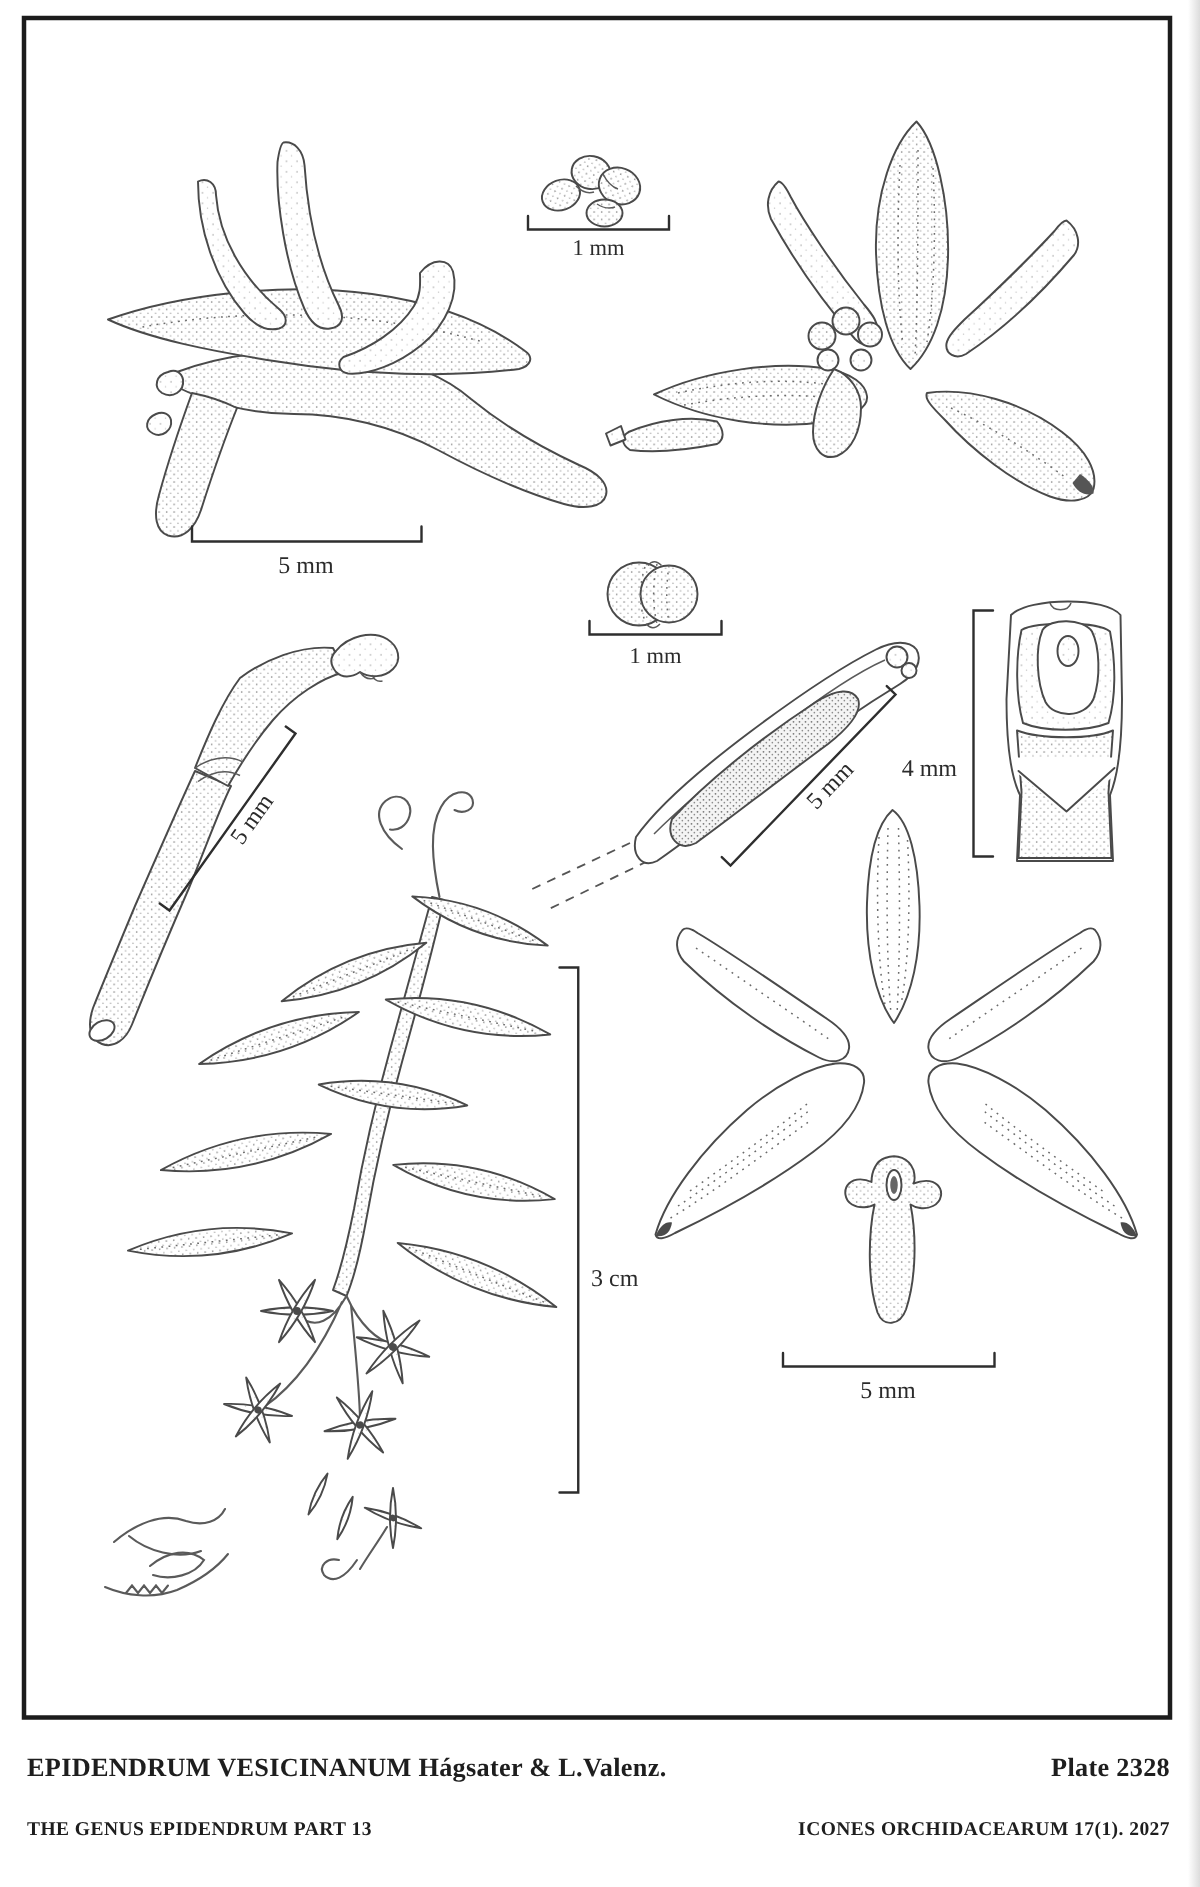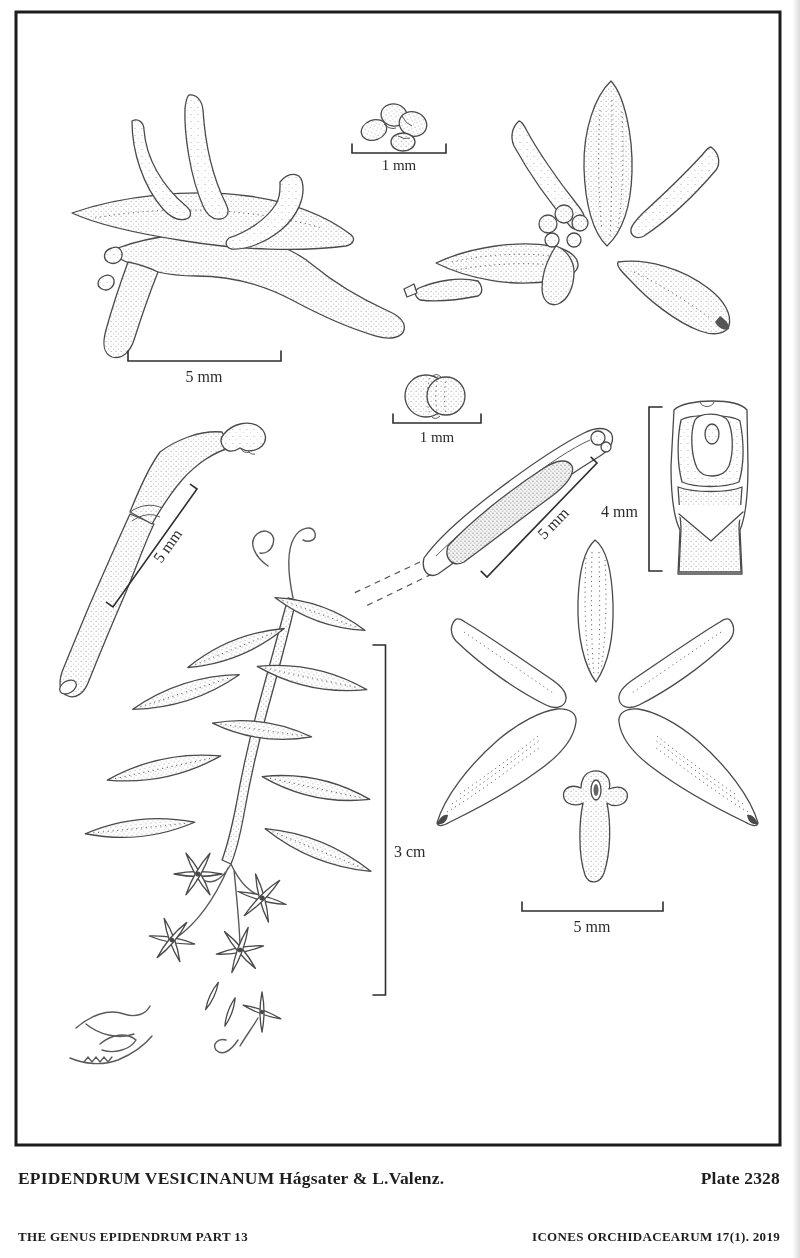--- a/index.html
+++ b/index.html
@@ -16,21 +16,21 @@
     position:absolute; top:0; right:0; width:8px; height:1258px;
     background:linear-gradient(to right,#ffffff,#dcdcdc);
   }
   svg.plate { position:absolute; left:0; top:0; display:block; }
 
   .footer-row {
     position:absolute; left:18px; right:20px;
     display:flex; justify-content:space-between; align-items:baseline;gap:19px;
   }
   .footer-row.f1 { top:1168px; font-size:17.5px; font-weight:bold; letter-spacing:.2px; }
-  .footer-row.f2 { top:1211px; font-size:13px;   font-weight:bold; letter-spacing:.3px;margin-top:18px; }
+  .footer-row.f2 { top:1211px; font-size:13px;   font-weight:bold; letter-spacing:.3px; }
 
   .sb { stroke:#2e2e2e; stroke-width:1.6; fill:none; stroke-linecap:round; }
   .sb-label { font-family:"Liberation Serif", serif; font-size:16px; fill:#2b2b2b; }
   .sb-label.sm { font-size:15px; }
   .ol   { stroke:#4a4a4a; stroke-width:1.3; stroke-linejoin:round; stroke-linecap:round; }
   .thin { stroke:#5a5a5a; stroke-width:1;   fill:none; }
   .vein { stroke:#6b6b6b; stroke-width:1; fill:none; stroke-dasharray:1.2,3.6; }
   .dash { stroke:#555555; stroke-width:1.2; fill:none; stroke-dasharray:6,5; }
   .sig  { stroke:#5a5a5a; stroke-width:1.4; fill:none; stroke-linecap:round; }
 </style>
@@ -316,14 +316,14 @@
     <text class="sb-label" x="592" y="932" text-anchor="middle">5 mm</text>
   </g>
 </svg>
 
 <div class="footer-row f1">
   <span>EPIDENDRUM VESICINANUM Hágsater &amp; L.Valenz.</span>
   <span>Plate 2328</span>
 </div>
 <div class="footer-row f2">
   <span>THE GENUS EPIDENDRUM PART 13</span>
-  <span>ICONES ORCHIDACEARUM 17(1). 2019</span>
+  <span>ICONES ORCHIDACEARUM 17(1). 2027</span>
 </div>
 
 </body></html>

